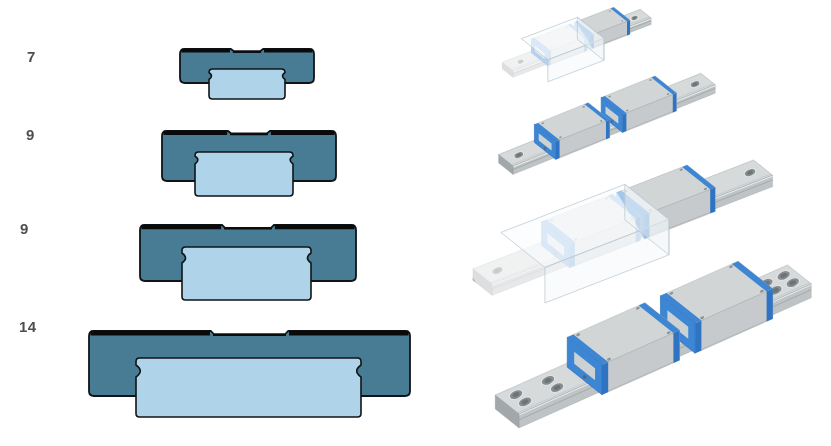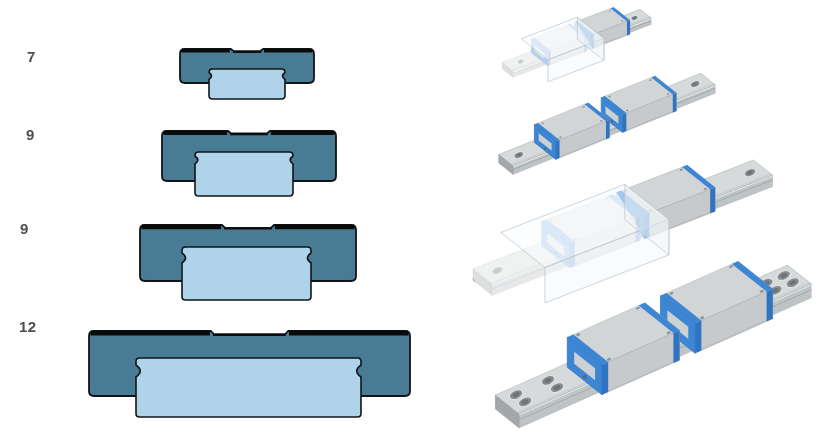--- a/index.html
+++ b/index.html
@@ -237,14 +237,14 @@
         <circle cx="584.62" cy="376.80" r="1.8900000000000001" fill="#5d6467"></circle>
         <ellipse cx="608.98" cy="359.26" rx="2.1" ry="1.26" fill="#8e9496" transform="rotate(-24 608.98 359.26)"></ellipse>
         <ellipse cx="578.17" cy="334.77" rx="2.1" ry="1.26" fill="#8e9496" transform="rotate(-24 578.17 334.77)"></ellipse>
         <ellipse cx="668.73" cy="332.66" rx="2.1" ry="1.26" fill="#8e9496" transform="rotate(-24 668.73 332.66)"></ellipse>
         <ellipse cx="637.92" cy="308.17" rx="2.1" ry="1.26" fill="#8e9496" transform="rotate(-24 637.92 308.17)"></ellipse>
       </g>
     </svg>
   <div class="size-label" style="left:27px;top:49px">7</div>
   <div class="size-label" style="left:26px;top:127px">9</div>
   <div class="size-label" style="left:20px;top:221px">9</div>
-  <div class="size-label" style="left:19px;top:319px">12</div>
+  <div class="size-label" style="left:19px;top:319px">14</div>
 </div>
 
 </body></html>

